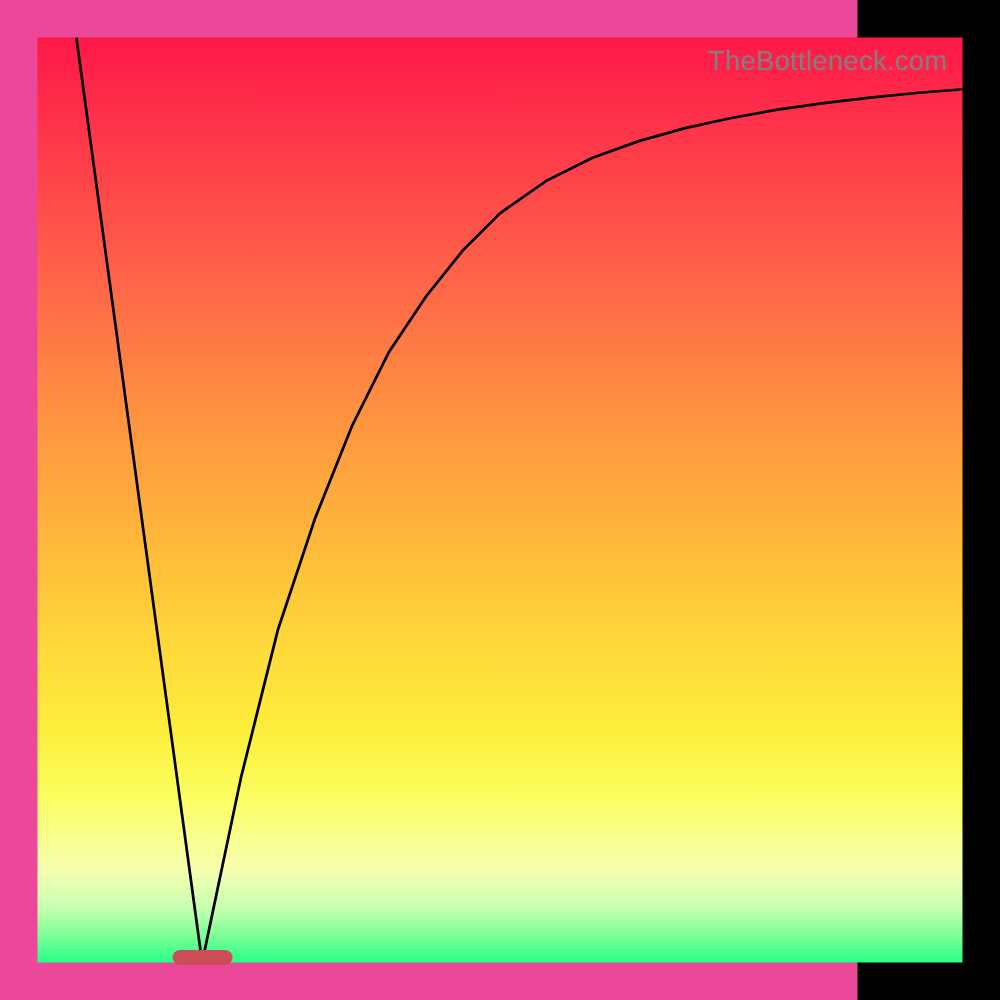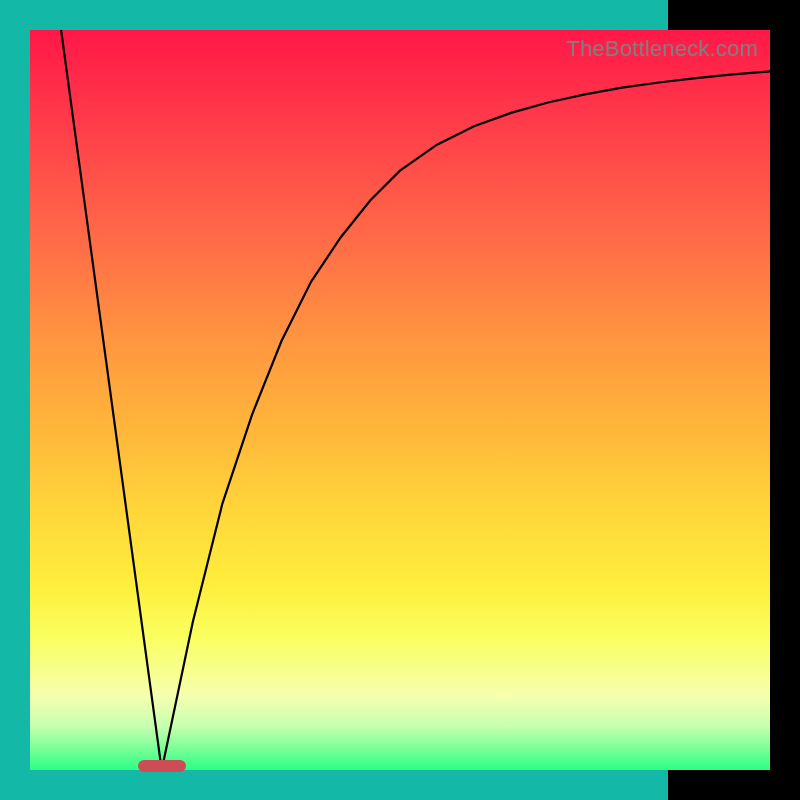--- a/index.html
+++ b/index.html
@@ -8,21 +8,22 @@
     width: 800px;
     height: 800px;
     overflow: hidden;
     background: #000;
     font-family: Arial, Helvetica, sans-serif;
   }
   .frame {
     position: relative;
     width: 668px;
     height: 800px;
-    background: #14b8a6;
+    background: #ec4899;
+    padding-left: 18px;
   }
   .plot-area {
     position: absolute;
     left: 30px;
     top: 30px;
     width: 740px;
     height: 740px;
     background: linear-gradient(
       to bottom,
       #ff1848 0%,

